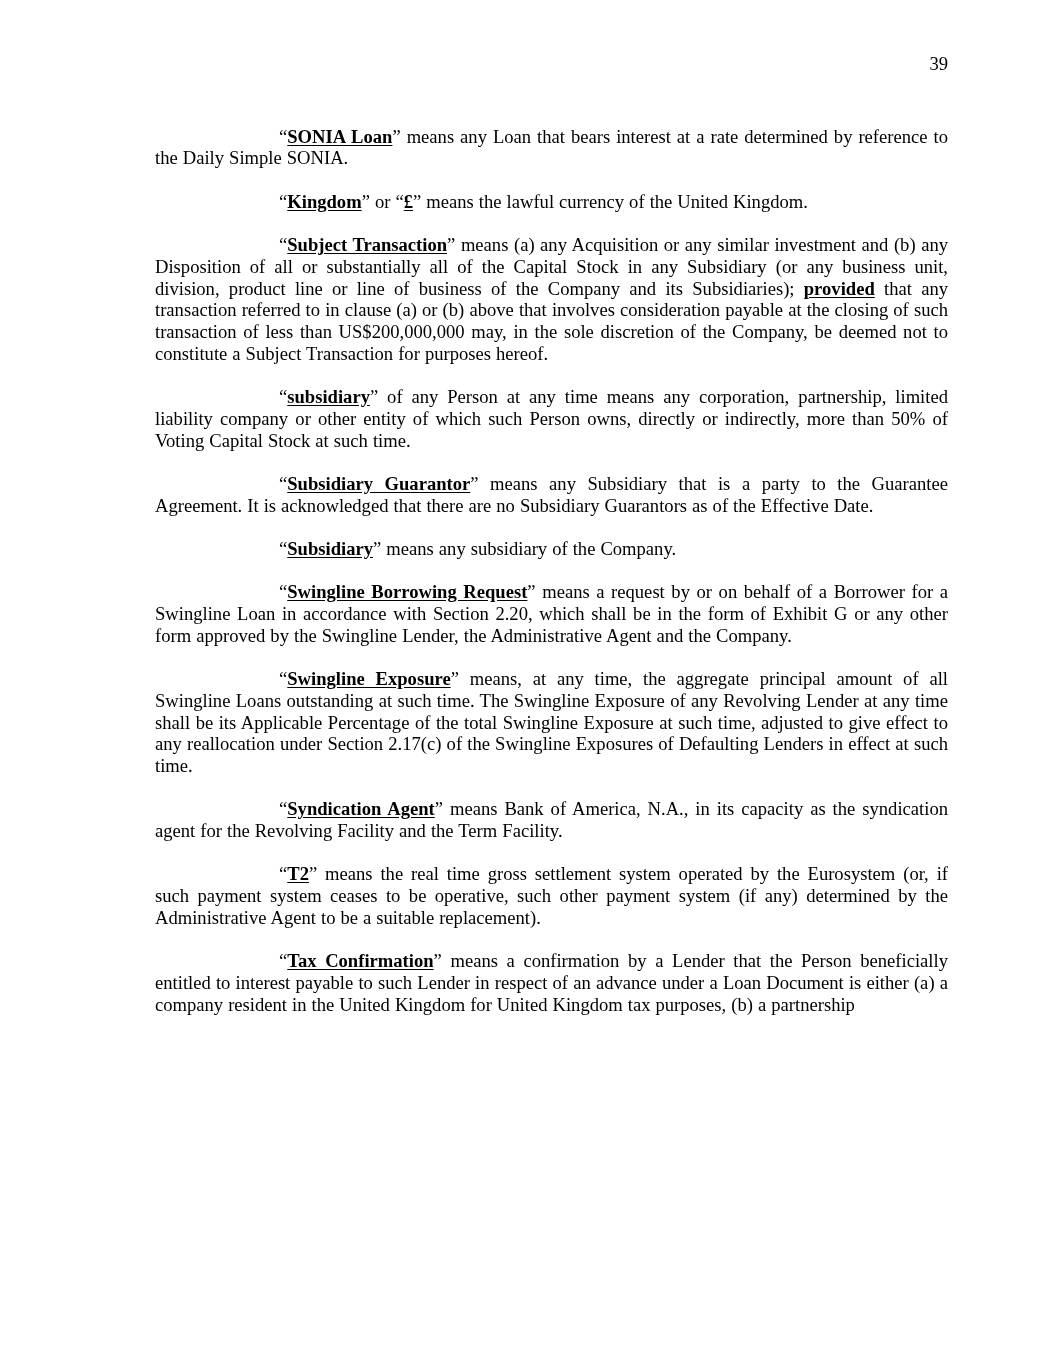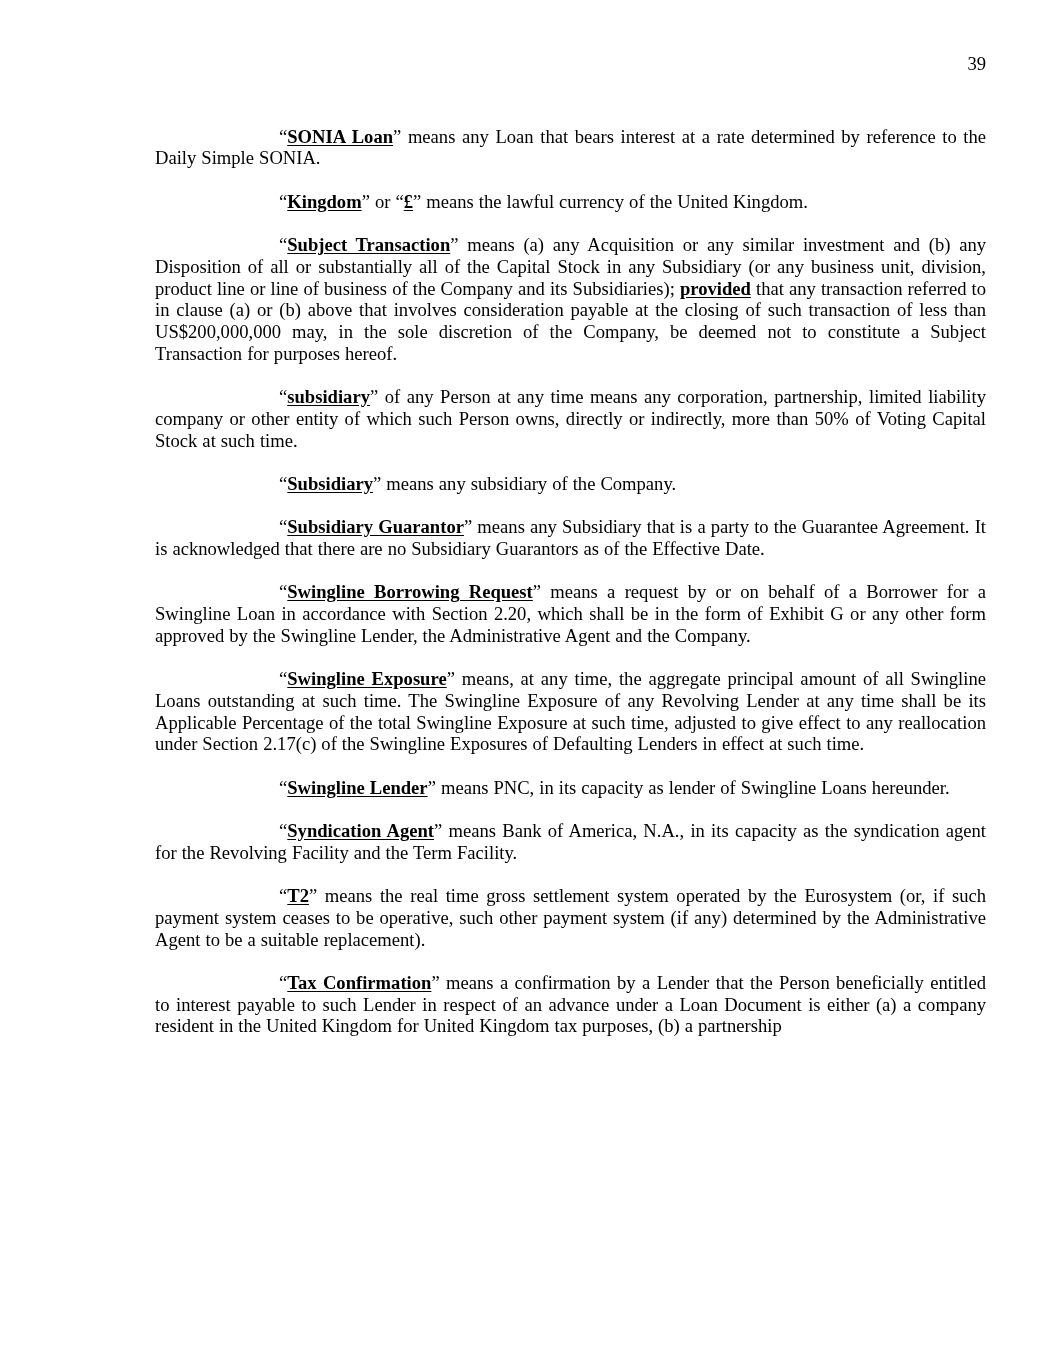--- a/index.html
+++ b/index.html
@@ -5,21 +5,21 @@
   html, body {
     margin: 0;
     padding: 0;
     background: #ffffff;
   }
   .page {
     position: relative;
     width: 1055px;
     height: 1365px;
     box-sizing: border-box;
-    padding: 53px 69px 0 155px;
+    padding: 53px 107px 0 155px;
     background: #ffffff;
     color: #000000;
     font-family: "Liberation Serif", "DejaVu Serif", serif;
     font-size: 18.6px;
     line-height: 21.7px;
     overflow: hidden;
   }
   .page-number {
     text-align: right;
     margin: 0 0 51px 0;
@@ -39,22 +39,21 @@
 </head>
 <body>
 
 <div class="page">
   <div class="page-number">39</div>
   <div class="doc-body">
       <p><span>“</span><span class="u">SONIA Loan</span><span>” means any Loan that bears interest at a rate determined by reference to the Daily Simple SONIA.</span></p>
       <p><span>“</span><span class="u">Kingdom</span><span>” or “</span><span class="u">£</span><span>” means the lawful currency of the United Kingdom.</span></p>
       <p><span>“</span><span class="u">Subject Transaction</span><span>” means (a) any Acquisition or any similar investment and (b) any Disposition of all or substantially all of the Capital Stock in any Subsidiary (or any business unit, division, product line or line of business of the Company and its Subsidiaries); </span><span class="u">provided</span><span> that any transaction referred to in clause (a) or (b) above that involves consideration payable at the closing of such transaction of less than US$200,000,000 may, in the sole discretion of the Company, be deemed not to constitute a Subject Transaction for purposes hereof.</span></p>
       <p><span>“</span><span class="u">subsidiary</span><span>” of any Person at any time means any corporation, partnership, limited liability company or other entity of which such Person owns, directly or indirectly, more than 50% of Voting Capital Stock at such time.</span></p>
+      <p><span>“</span><span class="u">Subsidiary Guarantor</span><span>” means any Subsidiary that is a party to the Guarantee Agreement.  It is acknowledged that there are no Subsidiary Guarantors as of the Effective Date.</span></p>
       <p><span>“</span><span class="u">Subsidiary</span><span>” means any subsidiary of the Company.</span></p>
-      <p><span>“</span><span class="u">Subsidiary Guarantor</span><span>” means any Subsidiary that is a party to the Guarantee Agreement.  It is acknowledged that there are no Subsidiary Guarantors as of the Effective Date.</span></p>
       <p><span>“</span><span class="u">Swingline Borrowing Request</span><span>” means a request by or on behalf of a Borrower for a Swingline Loan in accordance with Section 2.20, which shall be in the form of Exhibit G or any other form approved by the Swingline Lender, the Administrative Agent and the Company.</span></p>
       <p><span>“</span><span class="u">Swingline Exposure</span><span>” means, at any time, the aggregate principal amount of all Swingline Loans outstanding at such time.  The Swingline Exposure of any Revolving Lender at any time shall be its Applicable Percentage of the total Swingline Exposure at such time, adjusted to give effect to any reallocation under Section 2.17(c) of the Swingline Exposures of Defaulting Lenders in effect at such time.</span></p>
-      <p><span>“</span><span class="u">Swingline Lender</span><span>” means PNC, in its capacity as lender of Swingline Loans hereunder.</span></p>
       <p><span>“</span><span class="u">Syndication Agent</span><span>” means Bank of America, N.A., in its capacity as the syndication agent for the Revolving Facility and the Term Facility.</span></p>
       <p><span>“</span><span class="u">T2</span><span>” means the real time gross settlement system operated by the Eurosystem (or, if such payment system ceases to be operative, such other payment system (if any) determined by the Administrative Agent to be a suitable replacement).</span></p>
       <p><span>“</span><span class="u">Tax Confirmation</span><span>” means a confirmation by a Lender that the Person beneficially entitled to interest payable to such Lender in respect of an advance under a Loan Document is either (a) a company resident in the United Kingdom for United Kingdom tax purposes, (b) a partnership</span></p>
     </div>
 </div>
 
 </body></html>

